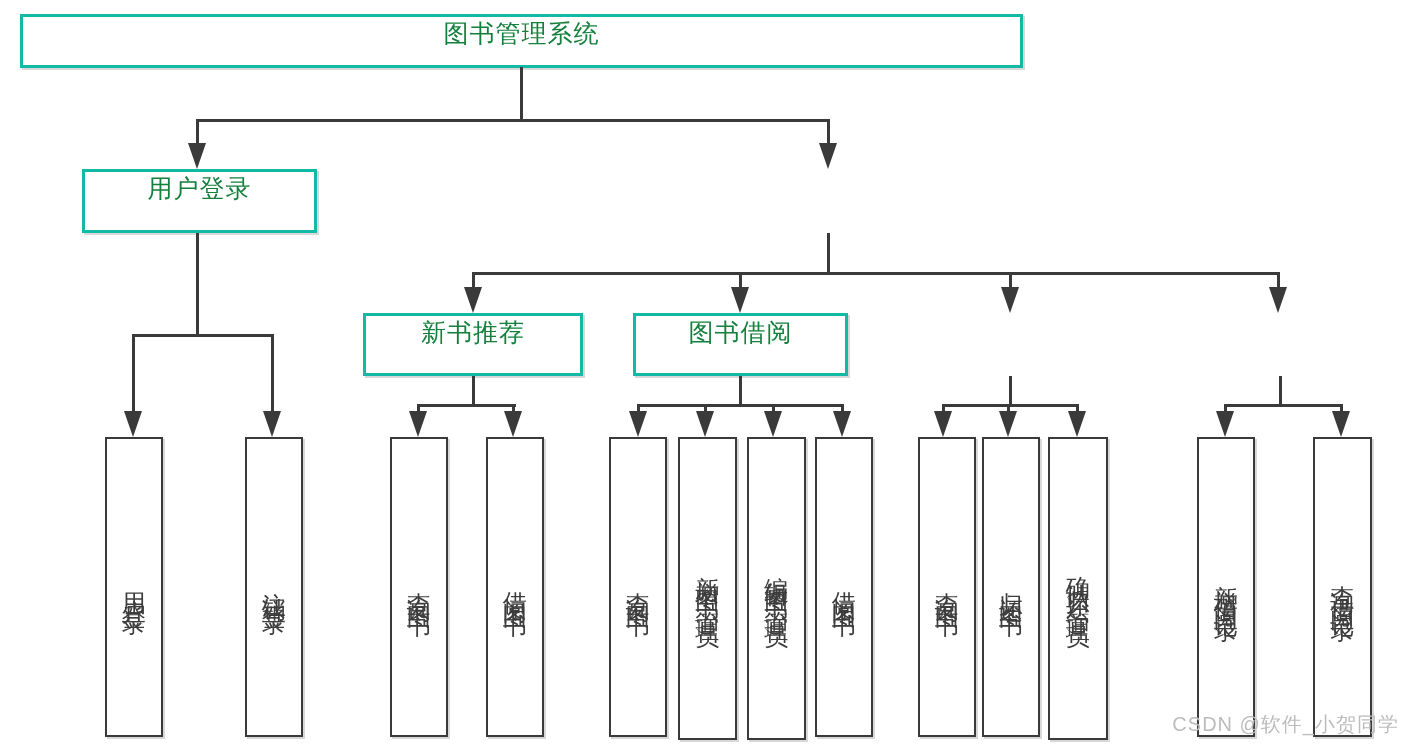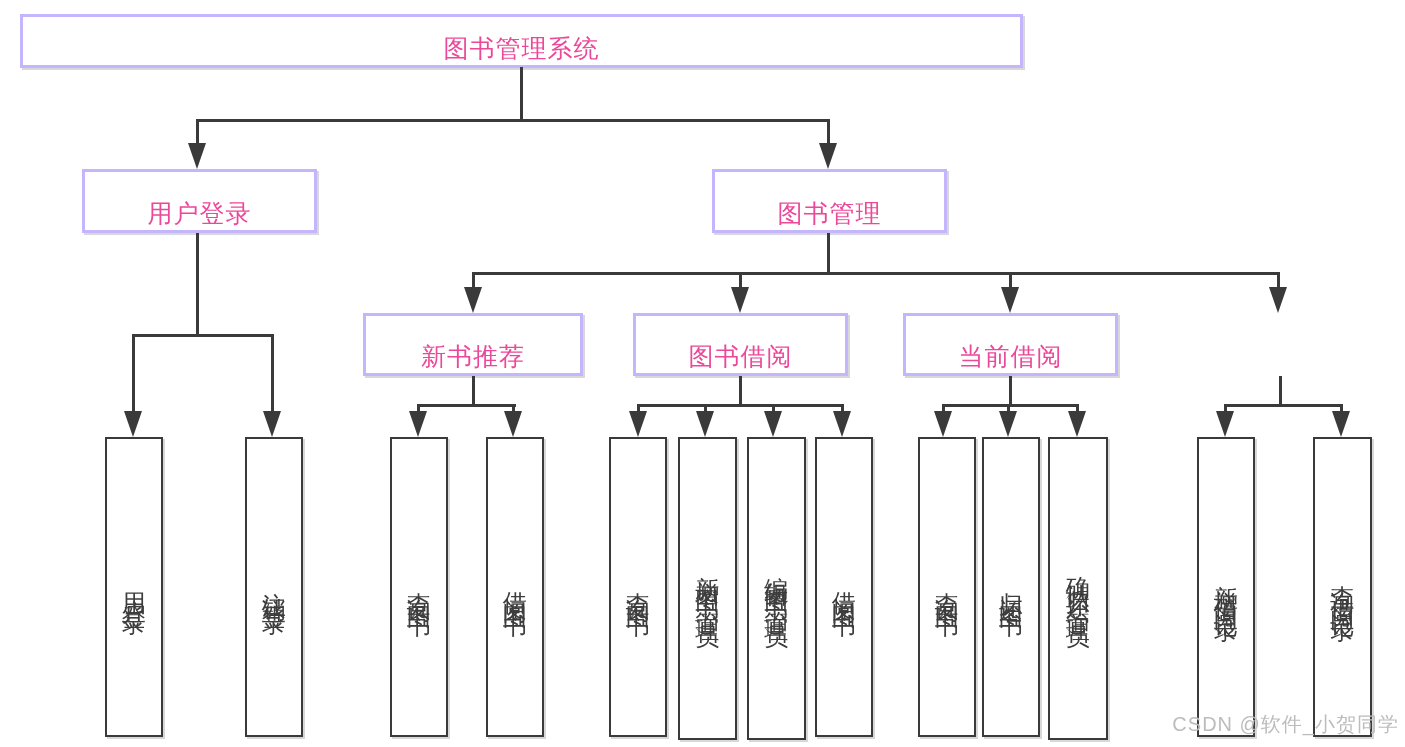--- a/index.html
+++ b/index.html
@@ -9,26 +9,26 @@
     position: relative;
     width: 1405px;
     height: 747px;
     background: #ffffff;
     overflow: hidden;
     color: #3d3d3d;
   }
   .box {
     position: absolute;
     background: #ffffff;
-    border: 3px solid #c4b5fd;
+    border: 3px solid #14b8a6;
     display: flex;
-    align-items: flex-end;
+    align-items: flex-start;
     justify-content: center;
     font-size: 25px;
-    color: #ec4899;
+    color: #15803d;
     box-shadow: 2px 2px 0 rgba(100,100,100,0.25);
     letter-spacing: 1px;
   }
   .vbox {
     position: absolute;
     background: #ffffff;
     border: 2px solid #3a3a3a;
     display: flex;
     align-items: center;
     justify-content: center;
@@ -76,23 +76,20 @@
   <div class="vline" style="left:520px; top:67px; width:3px; height:54px;"></div>
   <div class="hline" style="left:196px; top:119px; width:634px; height:3px;"></div>
   <div class="vline" style="left:196px; top:119px; width:3px; height:30px;"></div>
   <div class="arrow" style="left:188px; top:143px;"></div>
   <div class="vline" style="left:827px; top:119px; width:3px; height:30px;"></div>
   <div class="arrow" style="left:819px; top:143px;"></div>
 
   <div class="box" style="left:82px; top:169px; width:235px; height:64px;">
     <span>用户登录</span>
   </div>
-  <div class="box" style="left:712px; top:169px; width:235px; height:64px;">
-    <span>图书管理</span>
-  </div>
 
   <div class="vline" style="left:196px; top:233px; width:3px; height:103px;"></div>
   <div class="hline" style="left:132px; top:334px; width:142px; height:3px;"></div>
   <div class="vline" style="left:132px; top:334px; width:3px; height:80px;"></div>
   <div class="arrow" style="left:124px; top:411px;"></div>
   <div class="vline" style="left:271px; top:334px; width:3px; height:80px;"></div>
   <div class="arrow" style="left:263px; top:411px;"></div>
 
   <div class="vline" style="left:827px; top:233px; width:3px; height:42px;"></div>
   <div class="hline" style="left:472px; top:272px; width:808px; height:3px;"></div>
@@ -103,23 +100,20 @@
   <div class="vline" style="left:1009px; top:272px; width:3px; height:20px;"></div>
   <div class="arrow" style="left:1001px; top:287px;"></div>
   <div class="vline" style="left:1277px; top:272px; width:3px; height:20px;"></div>
   <div class="arrow" style="left:1269px; top:287px;"></div>
 
   <div class="box" style="left:633px; top:313px; width:215px; height:63px;">
     <span>图书借阅</span>
   </div>
   <div class="box" style="left:363px; top:313px; width:220px; height:63px;">
     <span>新书推荐</span>
-  </div>
-  <div class="box" style="left:903px; top:313px; width:215px; height:63px;">
-    <span>当前借阅</span>
   </div>
 
   <div class="vline" style="left:472px; top:376px; width:3px; height:31px;"></div>
   <div class="hline" style="left:417px; top:404px; width:99px; height:3px;"></div>
   <div class="vline" style="left:417px; top:404px; width:3px; height:12px;"></div>
   <div class="arrow" style="left:409px; top:411px;"></div>
   <div class="vline" style="left:512px; top:404px; width:3px; height:12px;"></div>
   <div class="arrow" style="left:504px; top:411px;"></div>
 
   <div class="vline" style="left:739px; top:376px; width:3px; height:31px;"></div>

